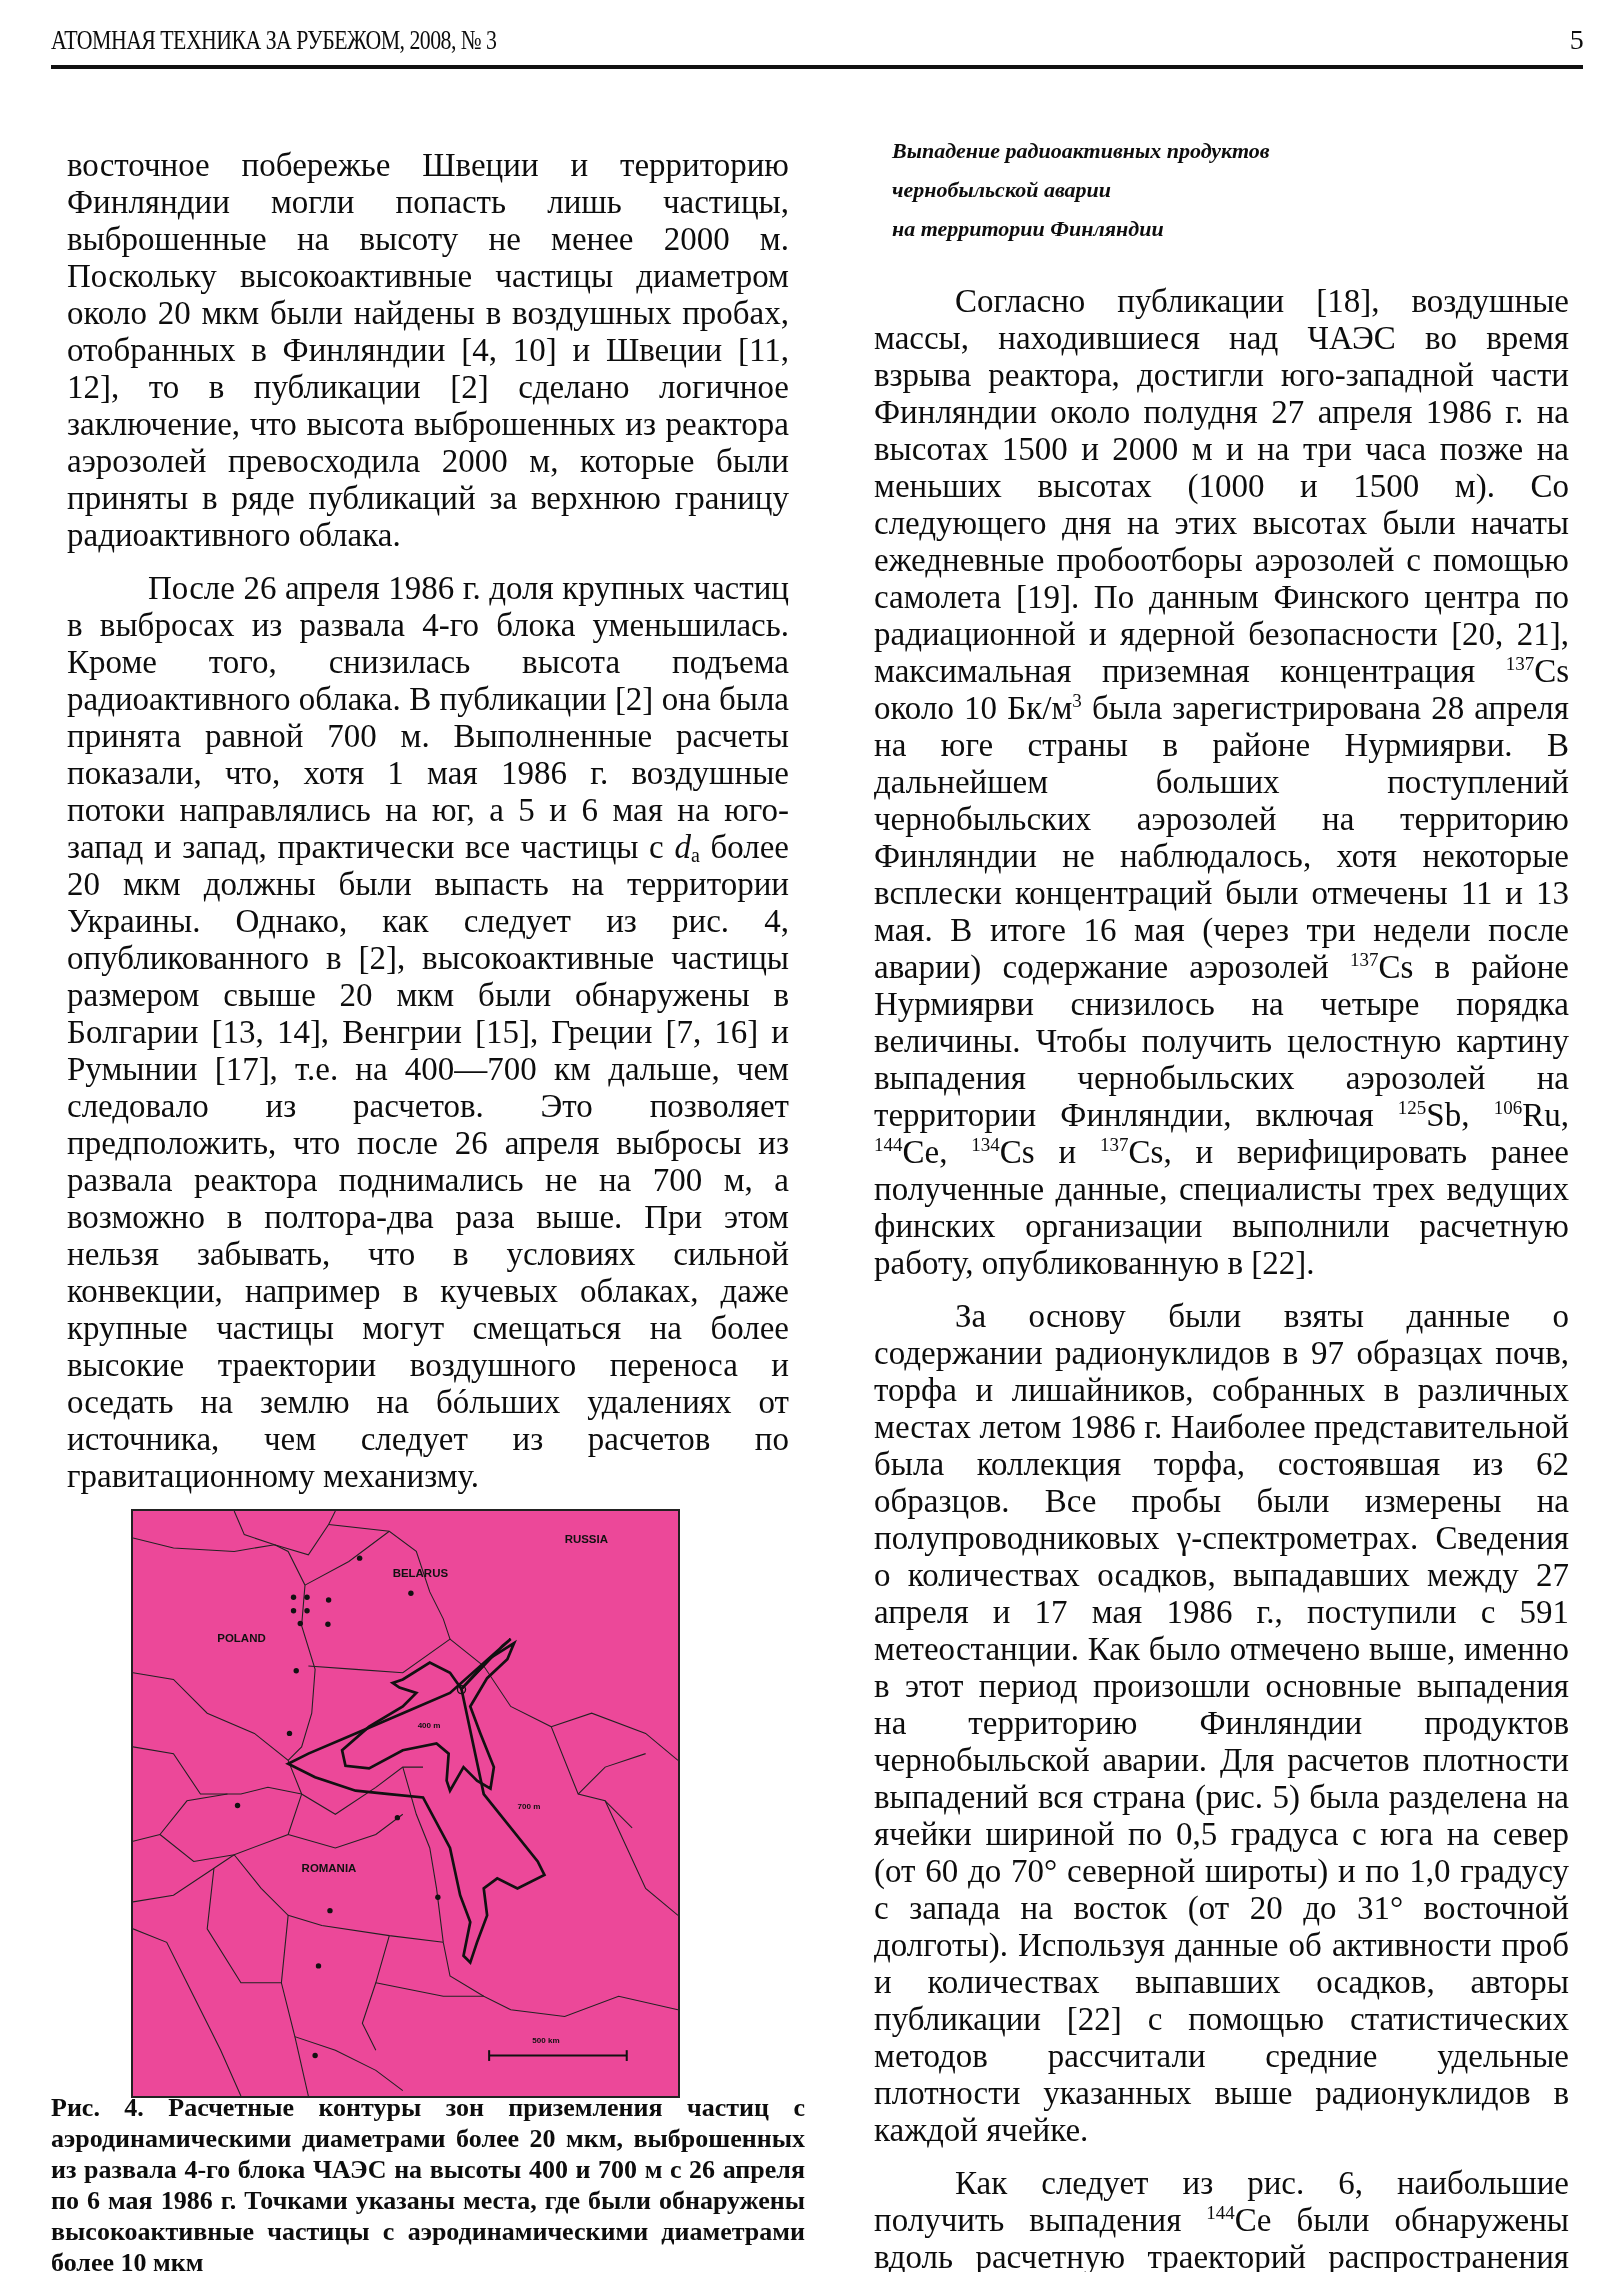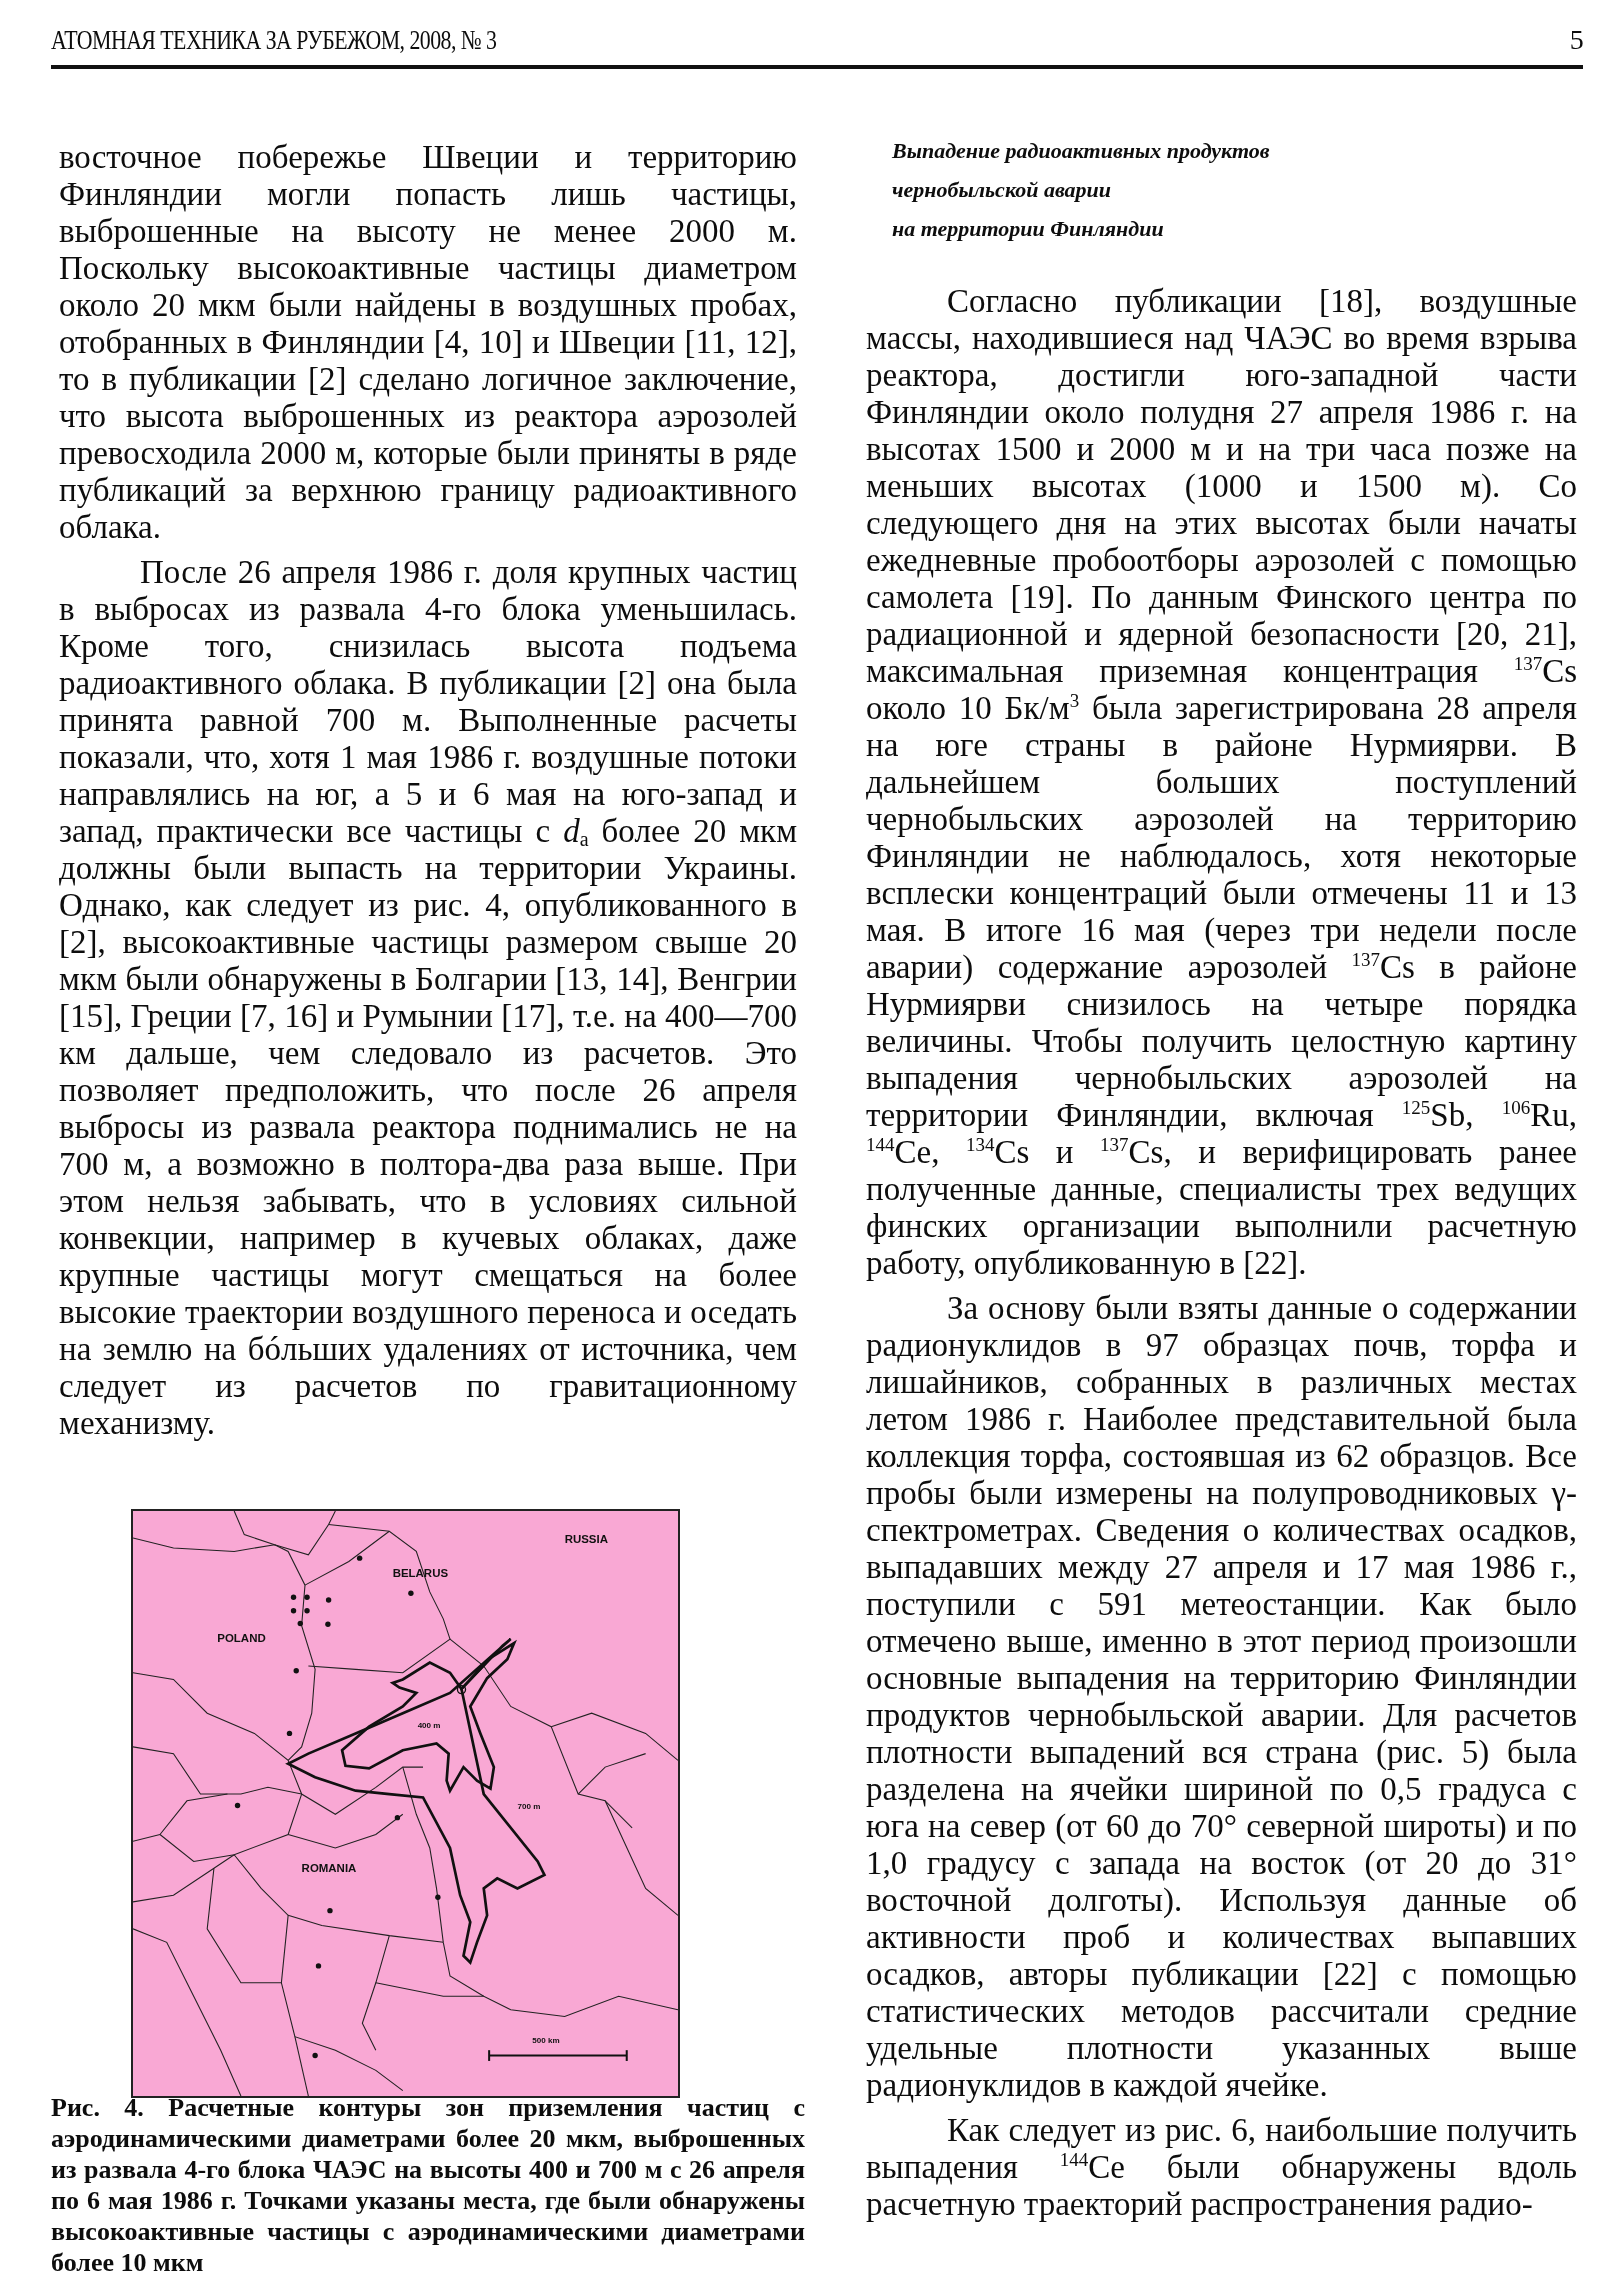--- a/index.html
+++ b/index.html
@@ -13,35 +13,35 @@
     }
     .header .title { position: absolute; left: 0; top: 0; transform: scaleX(0.78); transform-origin: left top; white-space: nowrap; }
     .header .pageno { position: absolute; right: 0; top: 0; }
     .rule { position: absolute; left: 51px; top: 65px; width: 1532px; height: 4px; background: #111; }
 
     .col { position: absolute; top: 131px; }
     .col-left { left: 51px; width: 754px; }
     .col-right { left: 858px; width: 727px; }
 
     .para {
-      font-size: 33px; line-height: 37px; text-align: justify; margin: 8px;
+      font-size: 33px; line-height: 37px; text-align: justify; margin: 16px;
       text-indent: 0; hyphens: manual;
     }
     .para.indent { text-indent: 81px; }
     .para sup { font-size: 19px; line-height: 0; vertical-align: 12px; }
     .para sub { font-size: 20px; line-height: 0; vertical-align: -4px; }
 
     .section-title {
       font-style: italic; font-weight: bold; font-size: 22px; line-height: 39px;
       margin: 0 0 35px 34px;
     }
 
     .figure {
       position: absolute; left: 131px; top: 1509px; width: 545px; height: 585px;
-      border: 2px solid #222; background: #f9a8d4;
+      border: 2px solid #222; background: #ec4899;
     }
     .figure svg { width: 100%; height: 100%; display: block; }
     .caption {
       position: absolute; left: 51px; top: 2092px; width: 754px;
       font-family: "Liberation Serif", serif; font-weight: bold; font-size: 26px;
       line-height: 31px; text-align: justify;
     }
     .map-label { font-family: "Liberation Sans", sans-serif; font-weight: bold; font-size: 17px; fill: #111; }
   </style>
 </head>

